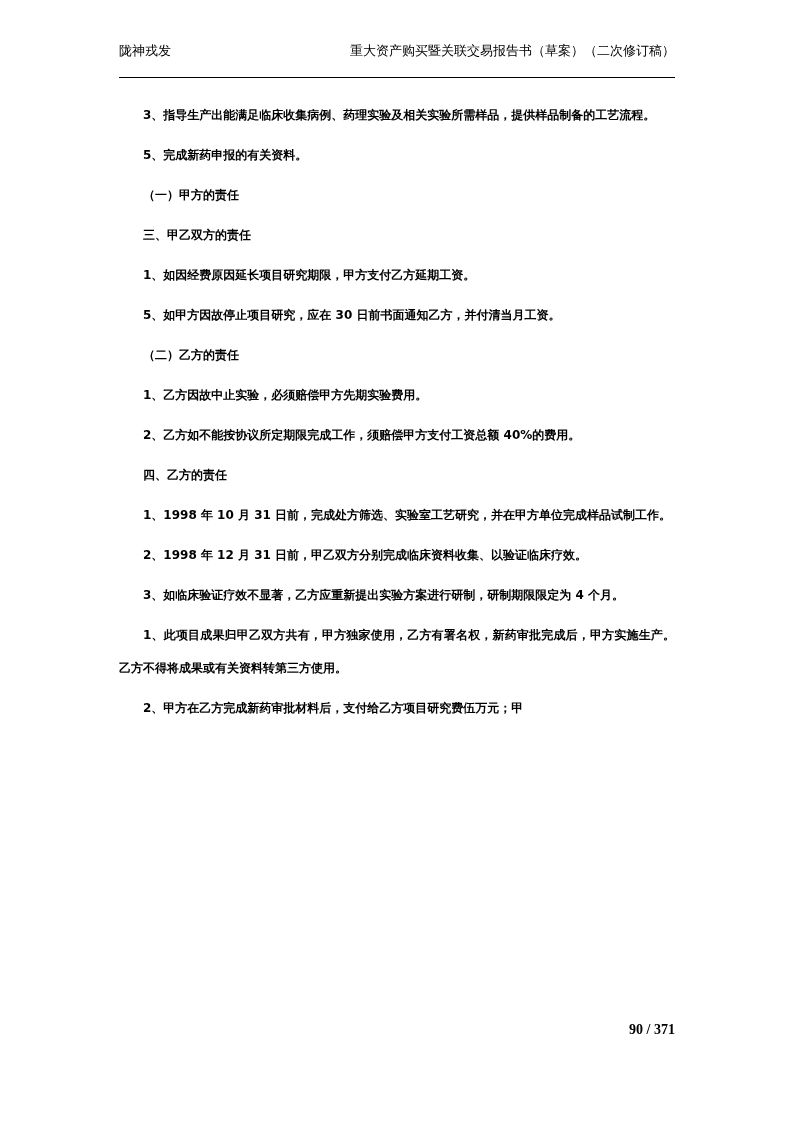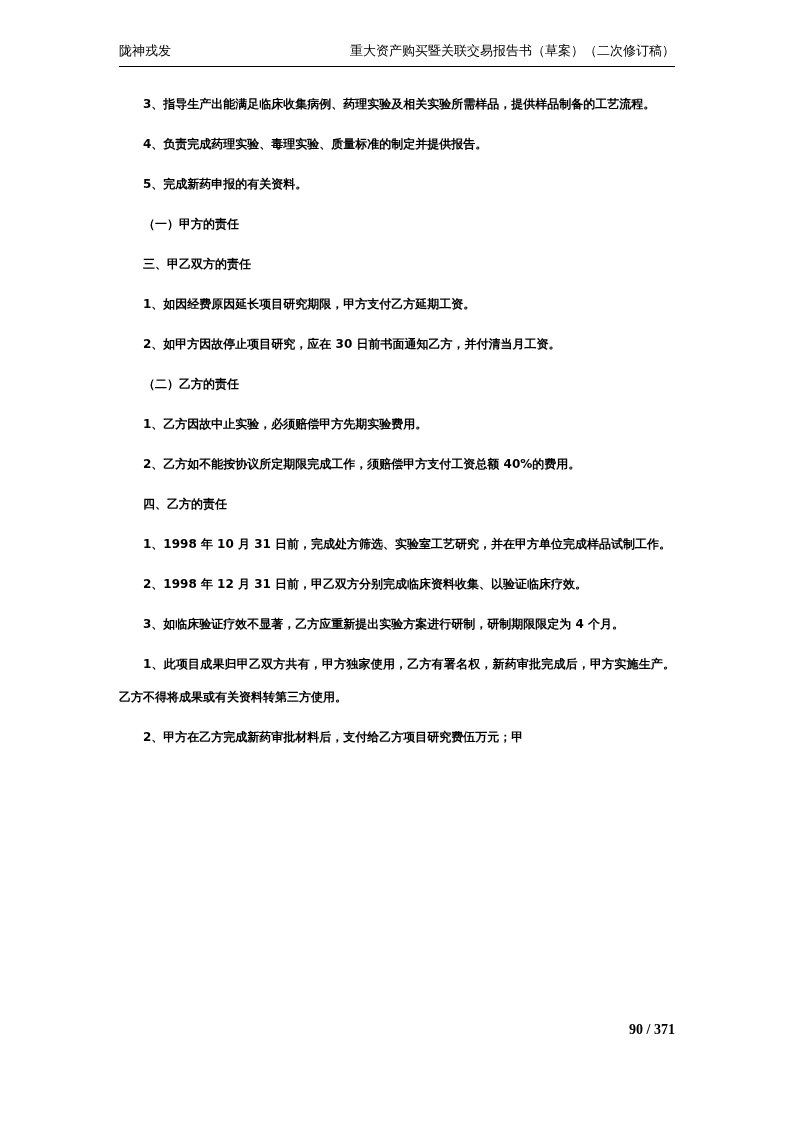--- a/index.html
+++ b/index.html
@@ -18,21 +18,21 @@
     color: #000000;
     overflow: hidden;
   }
   .header {
     display: flex;
     justify-content: space-between;
     align-items: flex-start;
     font-family: "Liberation Serif", serif;
     font-size: 13px;
     line-height: 18px;
-    padding-bottom: 6px;
+    padding-bottom: 17px;
     border-bottom: 1px solid #000000;
   }
   .header .hdr-left {
     white-space: nowrap;
   }
   .header .hdr-right {
     white-space: nowrap;
   }
   .doc-body {
     padding-top: 21px;
@@ -60,26 +60,25 @@
 
 <div class="page">
 
   <div class="header">
     <span class="hdr-left">陇神戎发</span>
     <span class="hdr-right">重大资产购买暨关联交易报告书（草案）（二次修订稿）</span>
   </div>
 
   <div class="doc-body">
       <p class="para">3、指导生产出能满足临床收集病例、药理实验及相关实验所需样品，提供样品制备的工艺流程。</p>
-      <p class="para">4、负责完成药理实验、毒理实验、质量标准的制定并提供报告。</p>
       <p class="para">5、完成新药申报的有关资料。</p>
       <p class="para">（一）甲方的责任</p>
       <p class="para">三、甲乙双方的责任</p>
       <p class="para">1、如因经费原因延长项目研究期限，甲方支付乙方延期工资。</p>
-      <p class="para">2、如甲方因故停止项目研究，应在 30 日前书面通知乙方，并付清当月工资。</p>
+      <p class="para">5、如甲方因故停止项目研究，应在 30 日前书面通知乙方，并付清当月工资。</p>
       <p class="para">（二）乙方的责任</p>
       <p class="para">1、乙方因故中止实验，必须赔偿甲方先期实验费用。</p>
       <p class="para">2、乙方如不能按协议所定期限完成工作，须赔偿甲方支付工资总额 40%的费用。</p>
       <p class="para">四、乙方的责任</p>
       <p class="para">1、1998 年 10 月 31 日前，完成处方筛选、实验室工艺研究，并在甲方单位完成样品试制工作。</p>
       <p class="para">2、1998 年 12 月 31 日前，甲乙双方分别完成临床资料收集、以验证临床疗效。</p>
       <p class="para">3、如临床验证疗效不显著，乙方应重新提出实验方案进行研制，研制期限限定为 4 个月。</p>
       <p class="para">1、此项目成果归甲乙双方共有，甲方独家使用，乙方有署名权，新药审批完成后，甲方实施生产。乙方不得将成果或有关资料转第三方使用。</p>
       <p class="para">2、甲方在乙方完成新药审批材料后，支付给乙方项目研究费伍万元；甲</p>
     </div>

